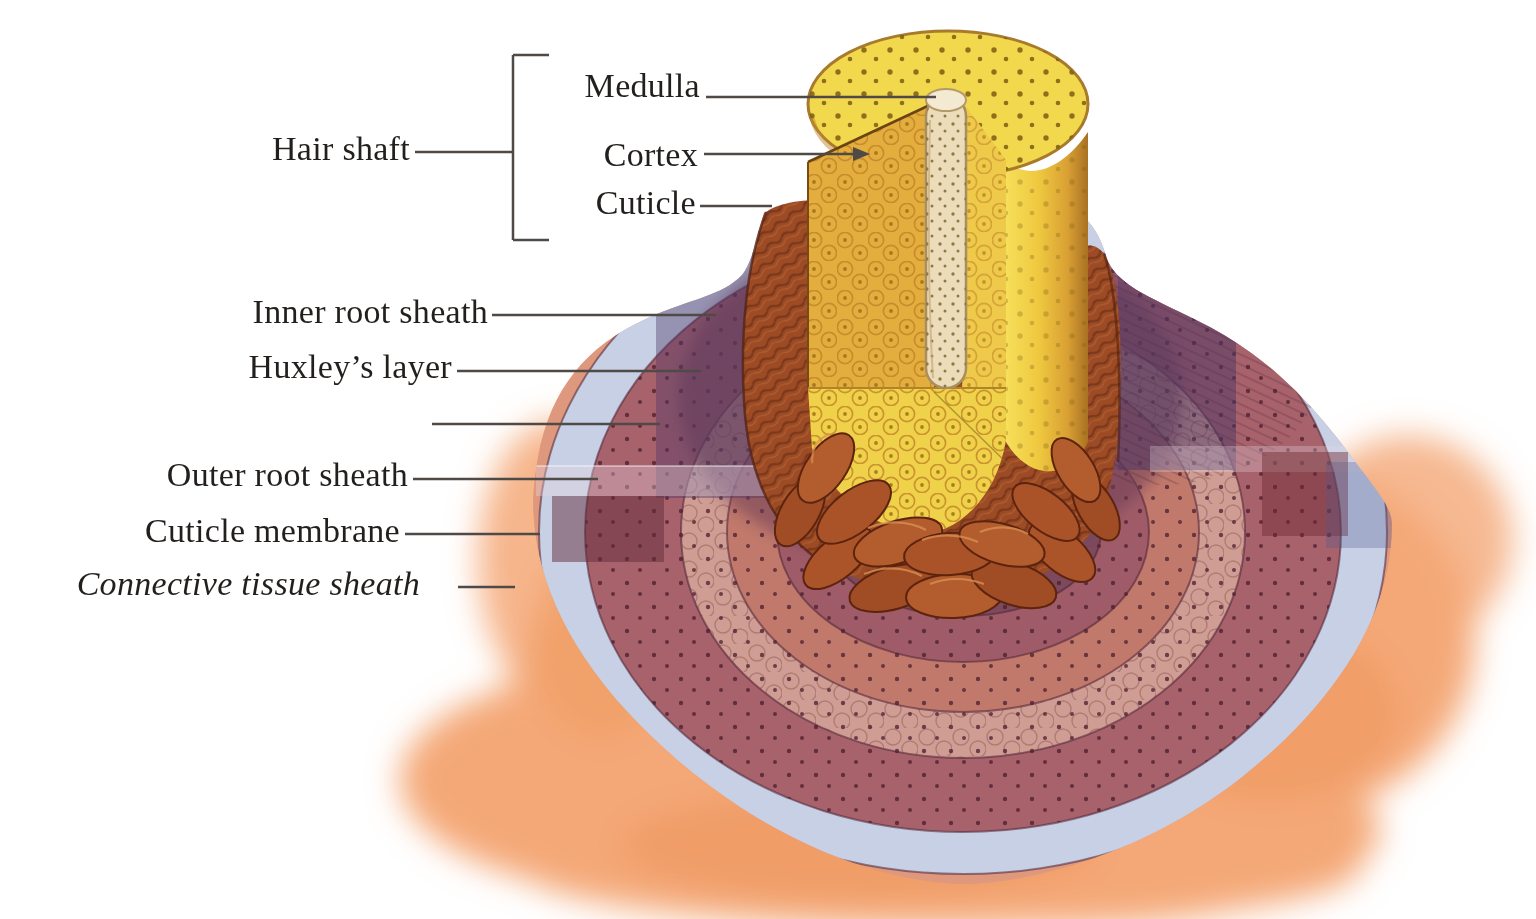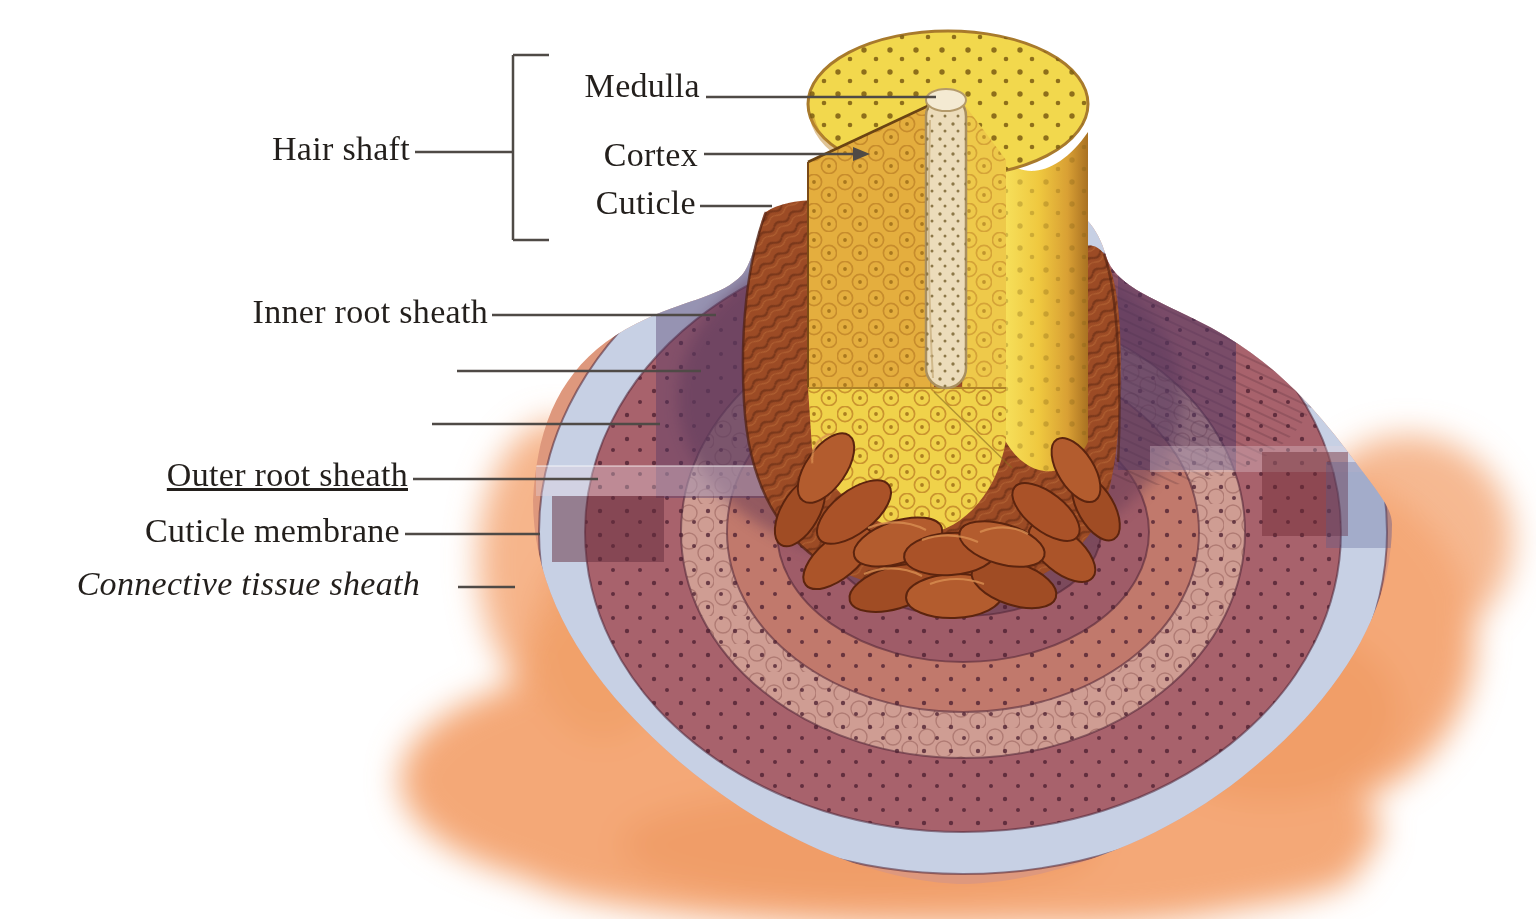--- a/index.html
+++ b/index.html
@@ -9,21 +9,21 @@
   .lbl{position:absolute;font-size:34px;line-height:1.05;color:#231f1c;white-space:nowrap;
        letter-spacing:.3px;text-align:right;}
   
   #lbl-hair-shaft{right:1126px;top:131px;margin-left:8px;}
   #lbl-medulla{right:836px;top:68px;}
   #lbl-cortex{right:838px;top:137px;}
   #lbl-cuticle{right:840px;top:185px;}
   #lbl-inner-root-sheath{right:1048px;top:294px;}
   #lbl-huxleys-layer{right:1084px;top:349px;}
   #lbl-henles-layer{right:1108px;top:403px;}
-  #lbl-outer-root-sheath{right:1128px;top:457px;text-decoration:underline;}
+  #lbl-outer-root-sheath{right:1128px;top:457px;}
   #lbl-glassy-membrane{right:1136px;top:513px;}
   #lbl-connective-tissue-sheath{right:1116px;top:566px;font-style:italic;}
 </style>
 </head>
 <body>
 
 <div id="stage">
 
 <svg id="art" viewBox="0 0 1536 919" aria-hidden="true">
   <defs>
@@ -218,17 +218,18 @@
     <line x1="458" y1="587" x2="515" y2="587"></line>
     <polygon points="870,154 853,147 853,161" fill="#4f4a46" stroke="none"></polygon>
   </g>
 </svg>
 
 <div class="lbl" id="lbl-hair-shaft">Hair shaft</div>
 <div class="lbl" id="lbl-medulla">Medulla</div>
 <div class="lbl" id="lbl-cortex">Cortex</div>
 <div class="lbl" id="lbl-cuticle">Cuticle</div>
 <div class="lbl" id="lbl-inner-root-sheath">Inner root sheath</div>
+<div class="lbl" id="lbl-huxleys-layer">Huxley’s layer</div>
 <div class="lbl" id="lbl-outer-root-sheath">Outer root sheath</div>
 <div class="lbl" id="lbl-glassy-membrane">Cuticle membrane</div>
 <div class="lbl" id="lbl-connective-tissue-sheath">Connective tissue sheath</div>
 
 </div>
 
 </body></html>

